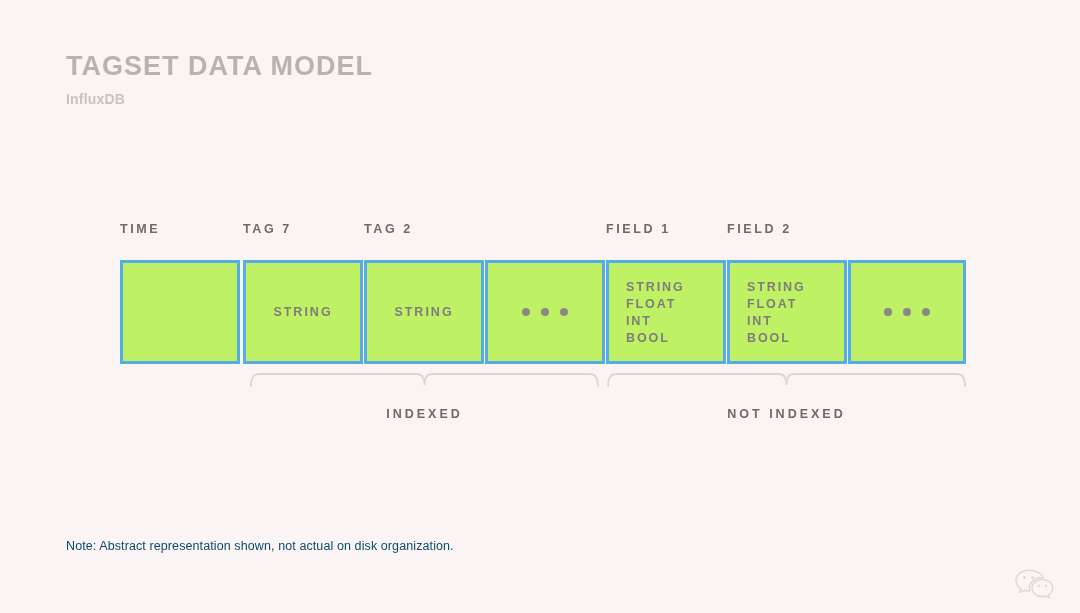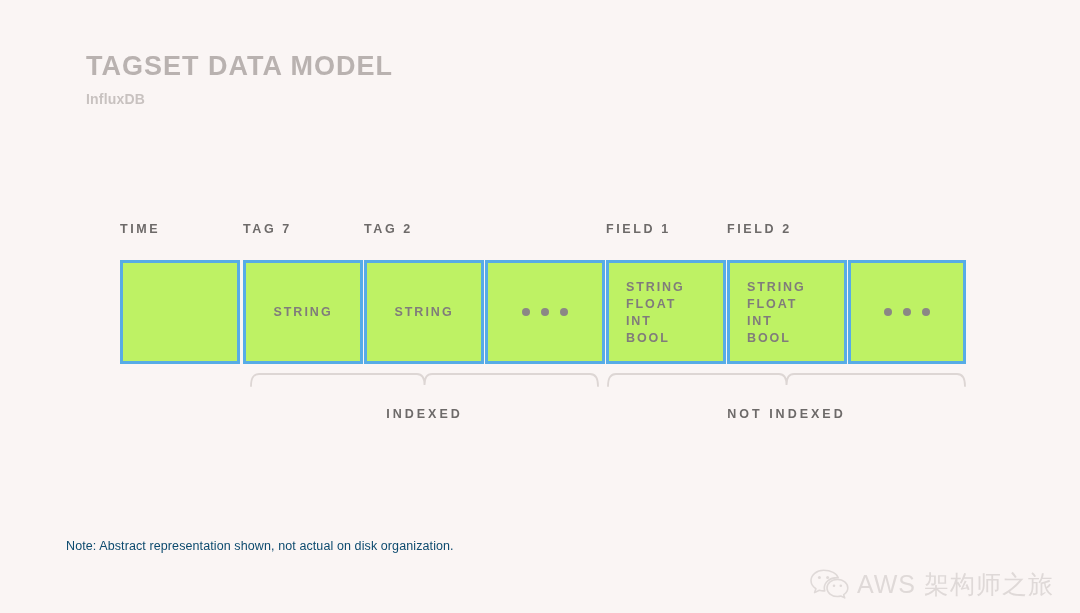--- a/index.html
+++ b/index.html
@@ -17,21 +17,20 @@
   .slide {
     position: absolute;
     inset: 0;
   }
 
   
   .title-block {
     position: absolute;
     left: 66px;
     top: 52px;
-    margin-left: 20px;
   }
   .slide-title {
     font-size: 27px;
     font-weight: bold;
     letter-spacing: 1.0px;
     color: #b9b2b0;
     line-height: 1.1;
     white-space: nowrap;
   }
   .slide-subtitle {
@@ -272,16 +271,15 @@
     <span class="wechat-icon">
       <svg width="40" height="34" viewBox="0 0 40 34">
         <path d="M14.6,3.2 C7.6,3.2 2,7.9 2,13.6 C2,16.9 3.9,19.8 6.9,21.7 L5.6,25.6 L10.3,23.3 C11.7,23.7 13.1,23.9 14.6,23.9 C15.0,23.9 15.4,23.9 15.8,23.9 C15.5,23.0 15.3,22.0 15.3,21.0 C15.3,15.2 21.0,10.6 28.0,10.6 C28.4,10.6 28.8,10.6 29.2,10.7 C27.9,6.4 21.9,3.2 14.6,3.2 Z" fill="none" stroke="#cfc9c7" stroke-width="1.6" stroke-linejoin="round"></path>
         <circle cx="10.4" cy="10.4" r="1.5" fill="#cfc9c7"></circle>
         <circle cx="18.6" cy="10.4" r="1.5" fill="#cfc9c7"></circle>
         <path d="M28.4,12.4 C34.2,12.4 38.8,16.3 38.8,21.0 C38.8,23.7 37.2,26.1 34.7,27.7 L35.7,30.9 L31.8,29.0 C30.7,29.3 29.6,29.5 28.4,29.5 C22.6,29.5 18.0,25.7 18.0,21.0 C18.0,16.3 22.6,12.4 28.4,12.4 Z" fill="none" stroke="#cfc9c7" stroke-width="1.6" stroke-linejoin="round"></path>
         <circle cx="25.0" cy="18.8" r="1.3" fill="#cfc9c7"></circle>
         <circle cx="31.8" cy="18.8" r="1.3" fill="#cfc9c7"></circle>
       </svg>
     </span>
-    <span class="watermark-text">AWS 架构师之旅</span>
   </div>
 
 </div>
 
 </body></html>

